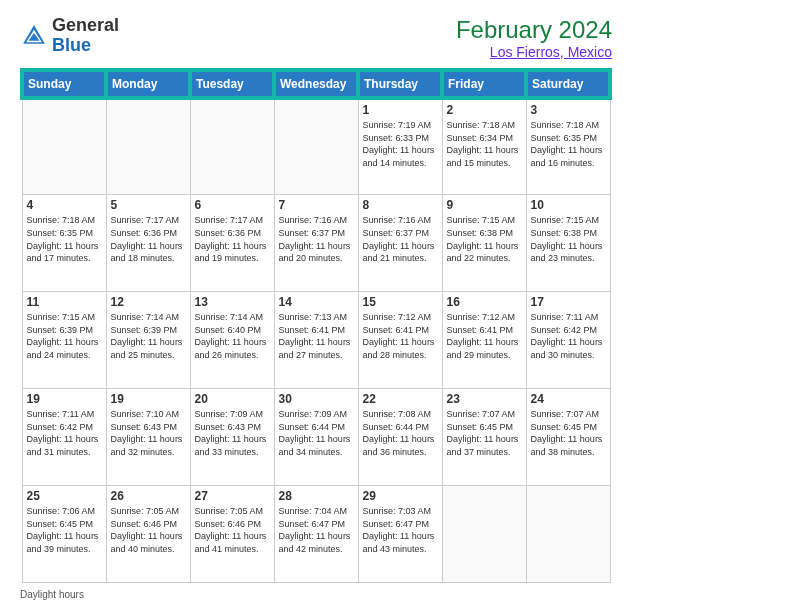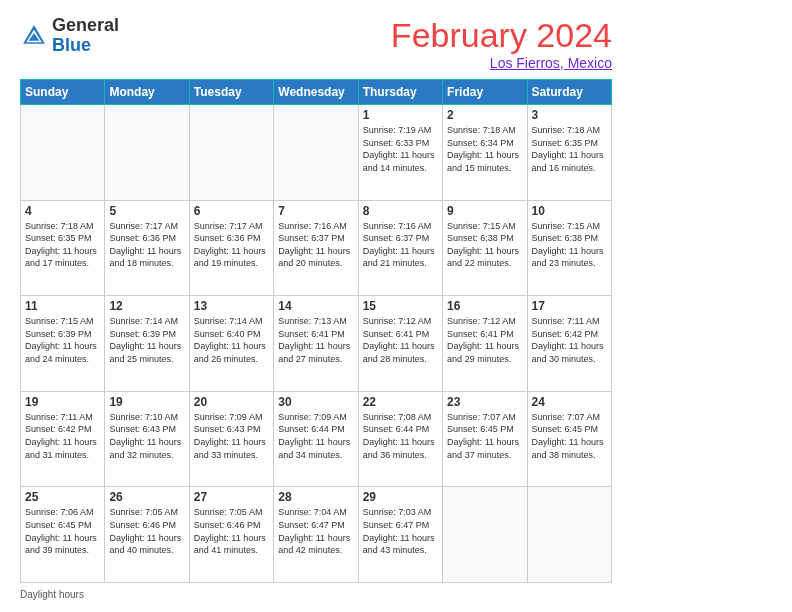--- a/index.html
+++ b/index.html
@@ -36,42 +36,42 @@
     .logo-text .general { color: #333; }
     .logo-text .blue { color: #1a6bb5; }
     .logo-icon {
       width: 28px;
       height: 28px;
     }
     .title-block {
       text-align: right;
     }
     .month-year {
-      font-size: 34px;
-      color: #ef4444;
+      font-size: 24px;
+      color: #15803d;
       font-weight: normal;
     }
     .location {
       font-size: 14px;
       color: #6d28d9;
       text-decoration: underline;
     }
     .calendar-table {
       width: 100%;
       border-collapse: collapse;
       flex: 1;
     }
     .calendar-table th {
       background-color: #2979c4;
       color: #fff;
       font-size: 12px;
       font-weight: bold;
       padding: 5px 4px;
       text-align: left;
-      border: 1px solid #14b8a6;
+      border: 4px solid #14b8a6;
     }
     .calendar-table td {
       border: 1px solid #ccc;
       vertical-align: top;
       padding: 3px 4px;
       font-size: 9.5px;
       color: #333;
       width: calc(100% / 7);
       height: 85px;
     }

